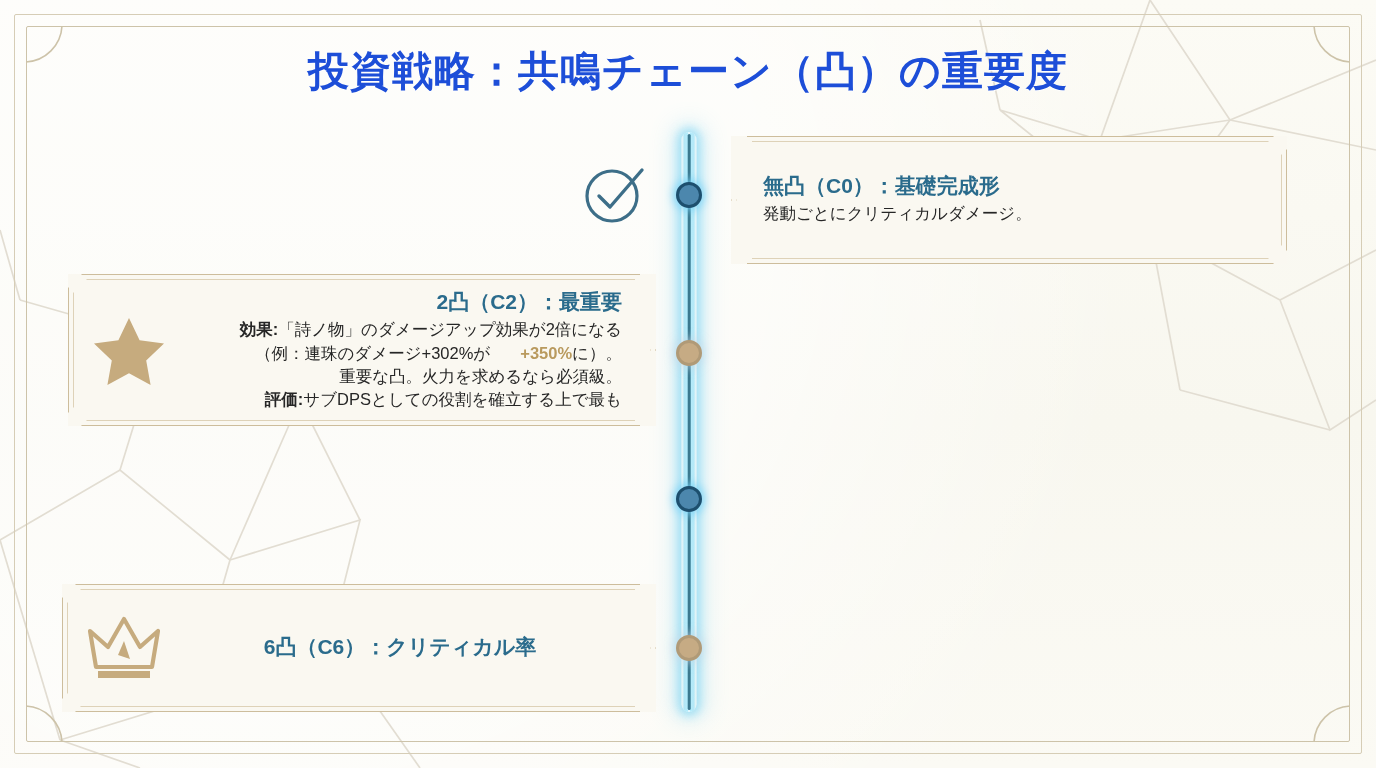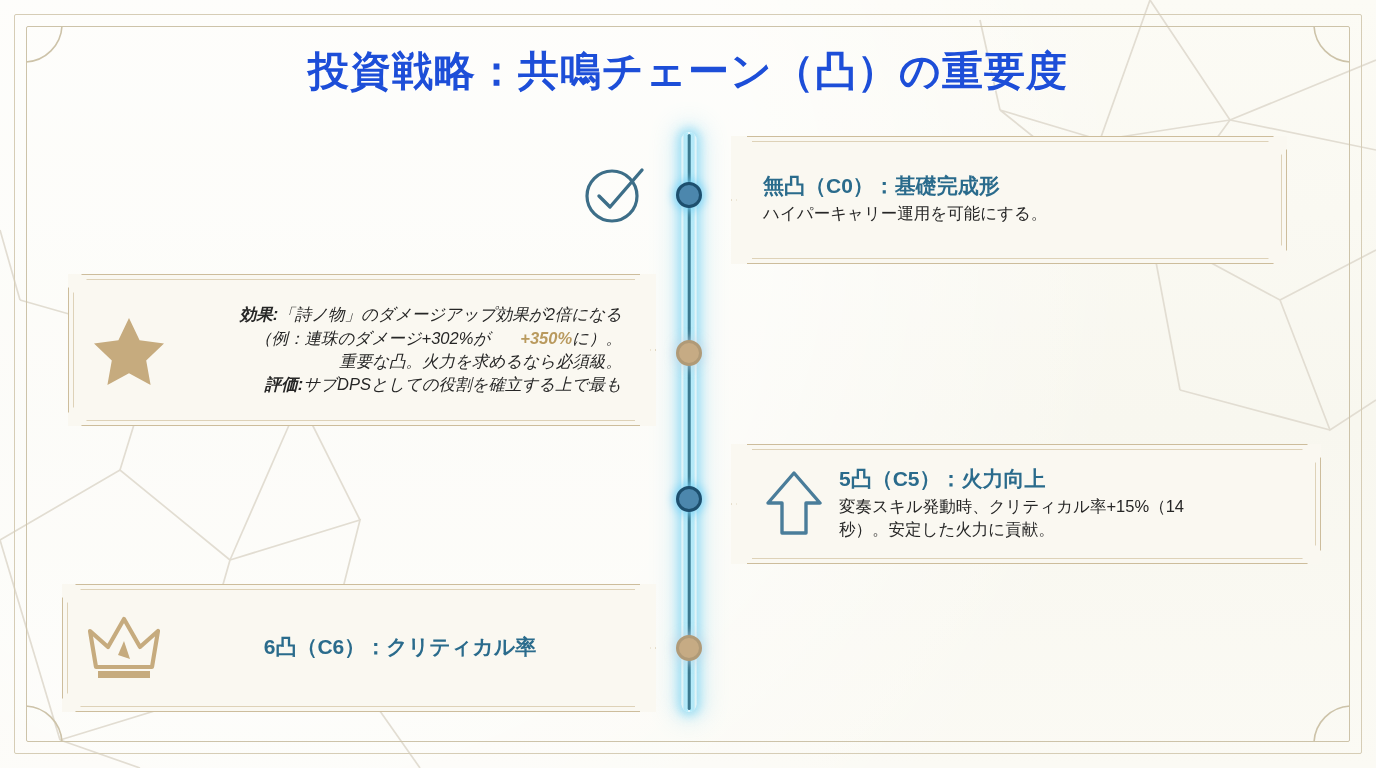--- a/index.html
+++ b/index.html
@@ -128,21 +128,21 @@
   .c-head{
     font-size:21px;font-weight:bold;color:#2a6b8c;margin-bottom:2px;
     white-space:nowrap;
   }
   .c-text{
     font-size:16.5px;line-height:1.42;color:#262626;
   }
   .c-text .lbl{font-weight:bold;}
   .c-text .hl{color:#b99a5e;font-weight:bold;margin-left:30px;}
   .align-right .c-head{text-align:right;}
-  .align-right .c-text{text-align:right;font-style:italic;}
+  .align-right .c-text{text-align:right;}
   .align-center .c-head{text-align:center;}
   .align-center .c-text{text-align:center;}
 
   
   svg.ic{display:block;}
 </style>
 </head>
 <body>
 
 <div class="stage">
@@ -200,21 +200,21 @@
     <div class="tl-node tan" style="top:516px"></div>
   </div>
 
   <div class="card right" style="left:731px;top:136px;width:556px;height:128px">
     <div class="edge"></div>
     <div class="edge inner"></div>
     <div class="content">
       <div class="c-body">
         <div class="c-head">無凸（C0）：基礎完成形</div>
         <div class="c-text">
-          <div>ハイパーキャリー運用を可能にする。</div>
+          <div>発動ごとにクリティカルダメージ。</div>
         </div>
       </div>
     </div>
   </div>
 
   <div style="position:absolute;left:580px;top:160px;width:68px;height:68px">
     <svg class="ic" width="68" height="68" viewBox="0 0 68 68">
       <circle cx="32" cy="36" r="25" fill="none" stroke="#3d6e88" stroke-width="3.2"></circle>
       <path d="M19 36 L30 47 L62 10" fill="none" stroke="#3d6e88" stroke-width="3.4" stroke-linecap="round" stroke-linejoin="round"></path>
     </svg>
@@ -223,54 +223,37 @@
   <div class="card left align-right" style="left:68px;top:274px;width:588px;height:152px">
     <div class="edge"></div>
     <div class="edge inner"></div>
     <div class="content">
       <div class="c-icon">
         <svg class="ic" width="78" height="78" viewBox="0 0 78 78">
           <path d="M39 7 L49.6 29.3 L74 32.6 L56.2 49.6 L60.6 74 L39 62.2 L17.4 74 L21.8 49.6 L4 32.6 L28.4 29.3 Z" fill="#c6ab7e"></path>
         </svg>
       </div>
       <div class="c-body">
+        <div class="c-head">2凸（C2）：最重要</div>
         <div class="c-text">
           <div>
             <span class="lbl">効果:</span><span>「詩ノ物」のダメージアップ効果が2倍になる</span>
           </div>
           <div>
             <span>（例：連珠のダメージ+302%が</span><span class="hl">+350%</span><span>に）。</span>
           </div>
           <div>重要な凸。火力を求めるなら必須級。</div>
           <div>
             <span class="lbl">評価:</span><span>サブDPSとしての役割を確立する上で最も</span>
           </div>
         </div>
       </div>
     </div>
   </div>
 
-  <div class="card right" style="left:731px;top:444px;width:590px;height:120px">
-    <div class="edge"></div>
-    <div class="edge inner"></div>
-    <div class="content">
-      <div class="c-icon">
-        <svg class="ic" width="62" height="72" viewBox="0 0 62 72">
-          <path d="M31 6 L57 36 L43 36 L43 66 L19 66 L19 36 L5 36 Z" fill="none" stroke="#4a7d9a" stroke-width="3.4" stroke-linejoin="round"></path>
-        </svg>
-      </div>
-      <div class="c-body">
-        <div class="c-head">5凸（C5）：火力向上</div>
-        <div class="c-text">
-          <div>変奏スキル発動時、クリティカル率+15%（14</div>
-          <div>秒）。安定した火力に貢献。</div>
-        </div>
-      </div>
-    </div>
-  </div>
 
   <div class="card left align-center" style="left:62px;top:584px;width:594px;height:128px">
     <div class="edge"></div>
     <div class="edge inner"></div>
     <div class="content">
       <div class="c-icon">
         <svg class="ic" width="80" height="74" viewBox="0 0 80 74">
           <path d="M40 8 L56 36 L74 20 L68 56 L12 56 L6 20 L24 36 Z" fill="none" stroke="#c6ab7e" stroke-width="4.2" stroke-linejoin="round"></path>
           <path d="M40 30 L46 48 L34 44 Z" fill="#c6ab7e"></path>
           <rect x="14" y="60" width="52" height="7" fill="#c6ab7e"></rect>

